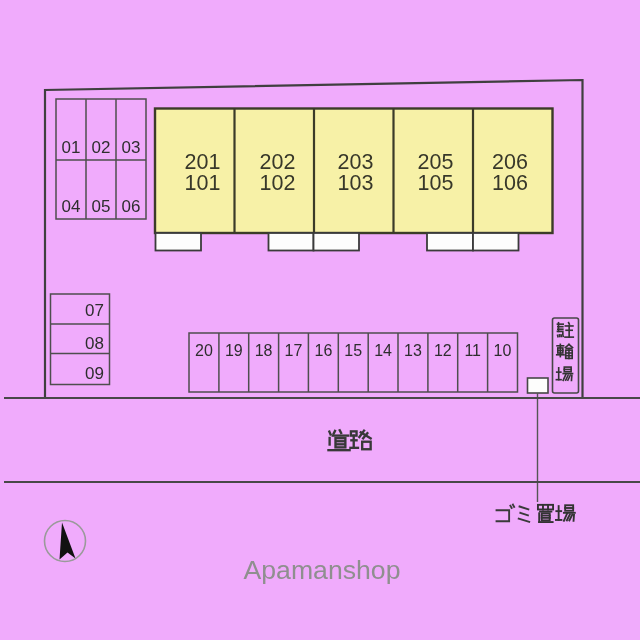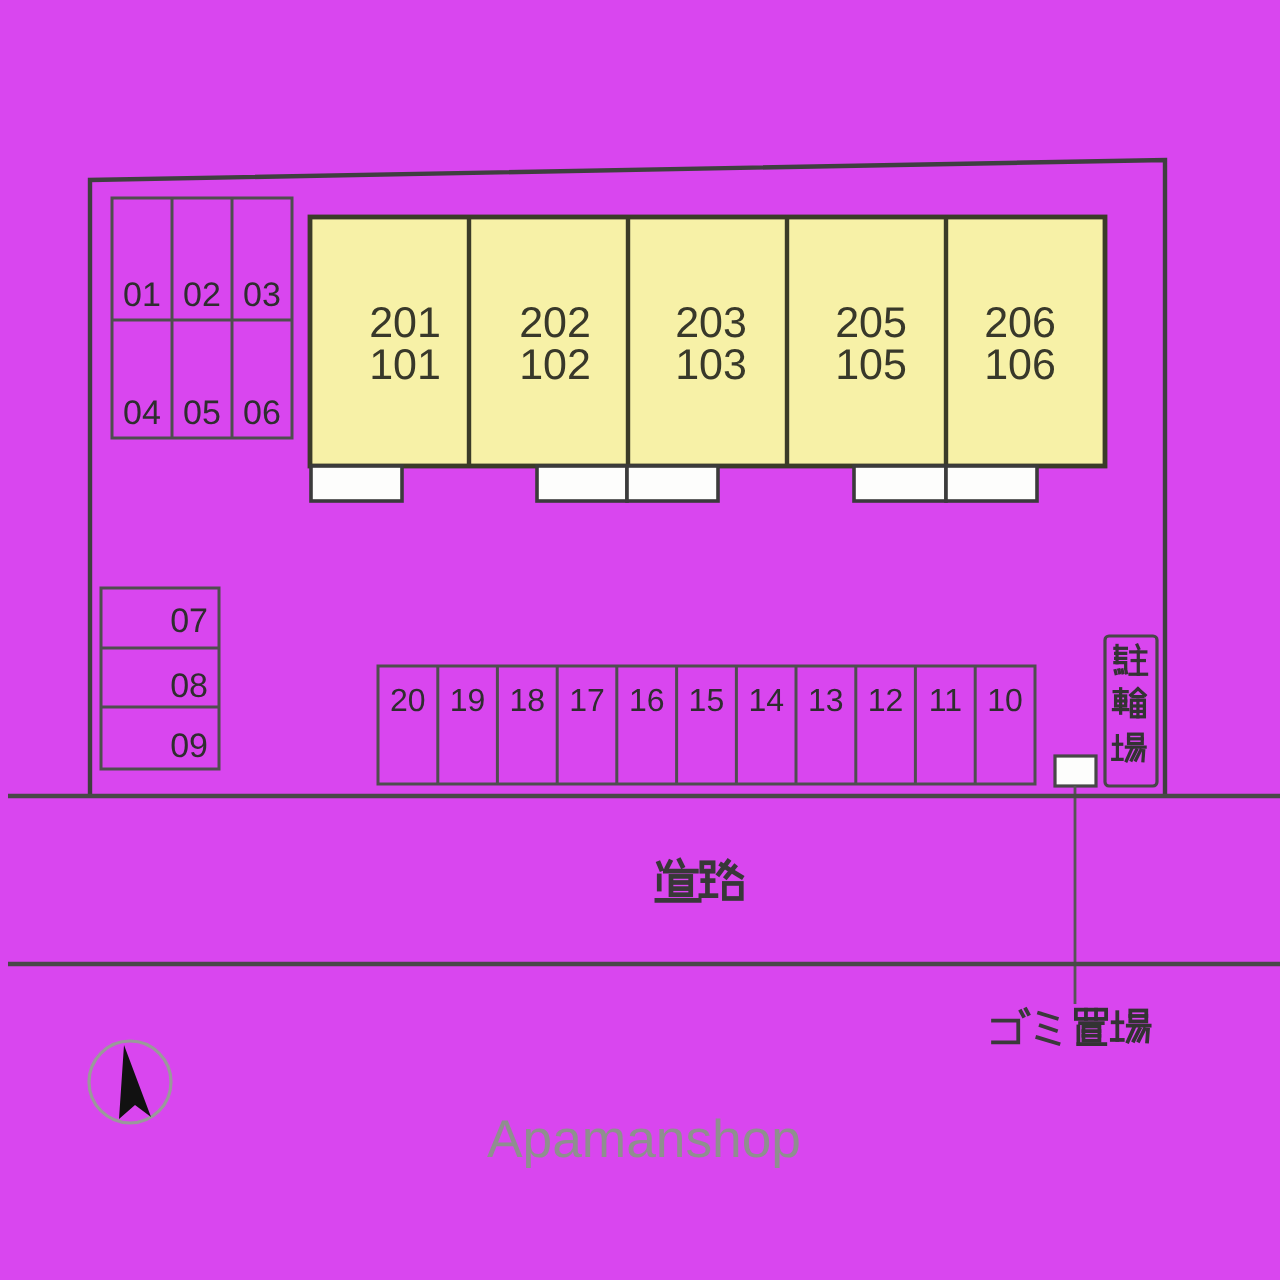--- a/index.html
+++ b/index.html
@@ -1,16 +1,16 @@
 <!DOCTYPE html>
 <html><head>
 <meta charset="utf-8">
 <style>
 html,body{margin:0;padding:0;}
-#c{position:relative;width:640px;height:640px;background:#d946ef;overflow:hidden;}
+#c{position:relative;width:640px;height:640px;background:#f0abfc;overflow:hidden;}
 #c svg{filter:blur(0.33px);}
 text{font-family:"Liberation Sans",sans-serif;}
 </style>
 </head>
 <body>
 <div id="c">
 <svg width="640" height="640" viewBox="0 0 640 640">
 <defs>
 <g id="kmichi" stroke="#383838" stroke-width="10" fill="none" stroke-linecap="square">
 <line x1="32" y1="6" x2="26" y2="18"></line>

